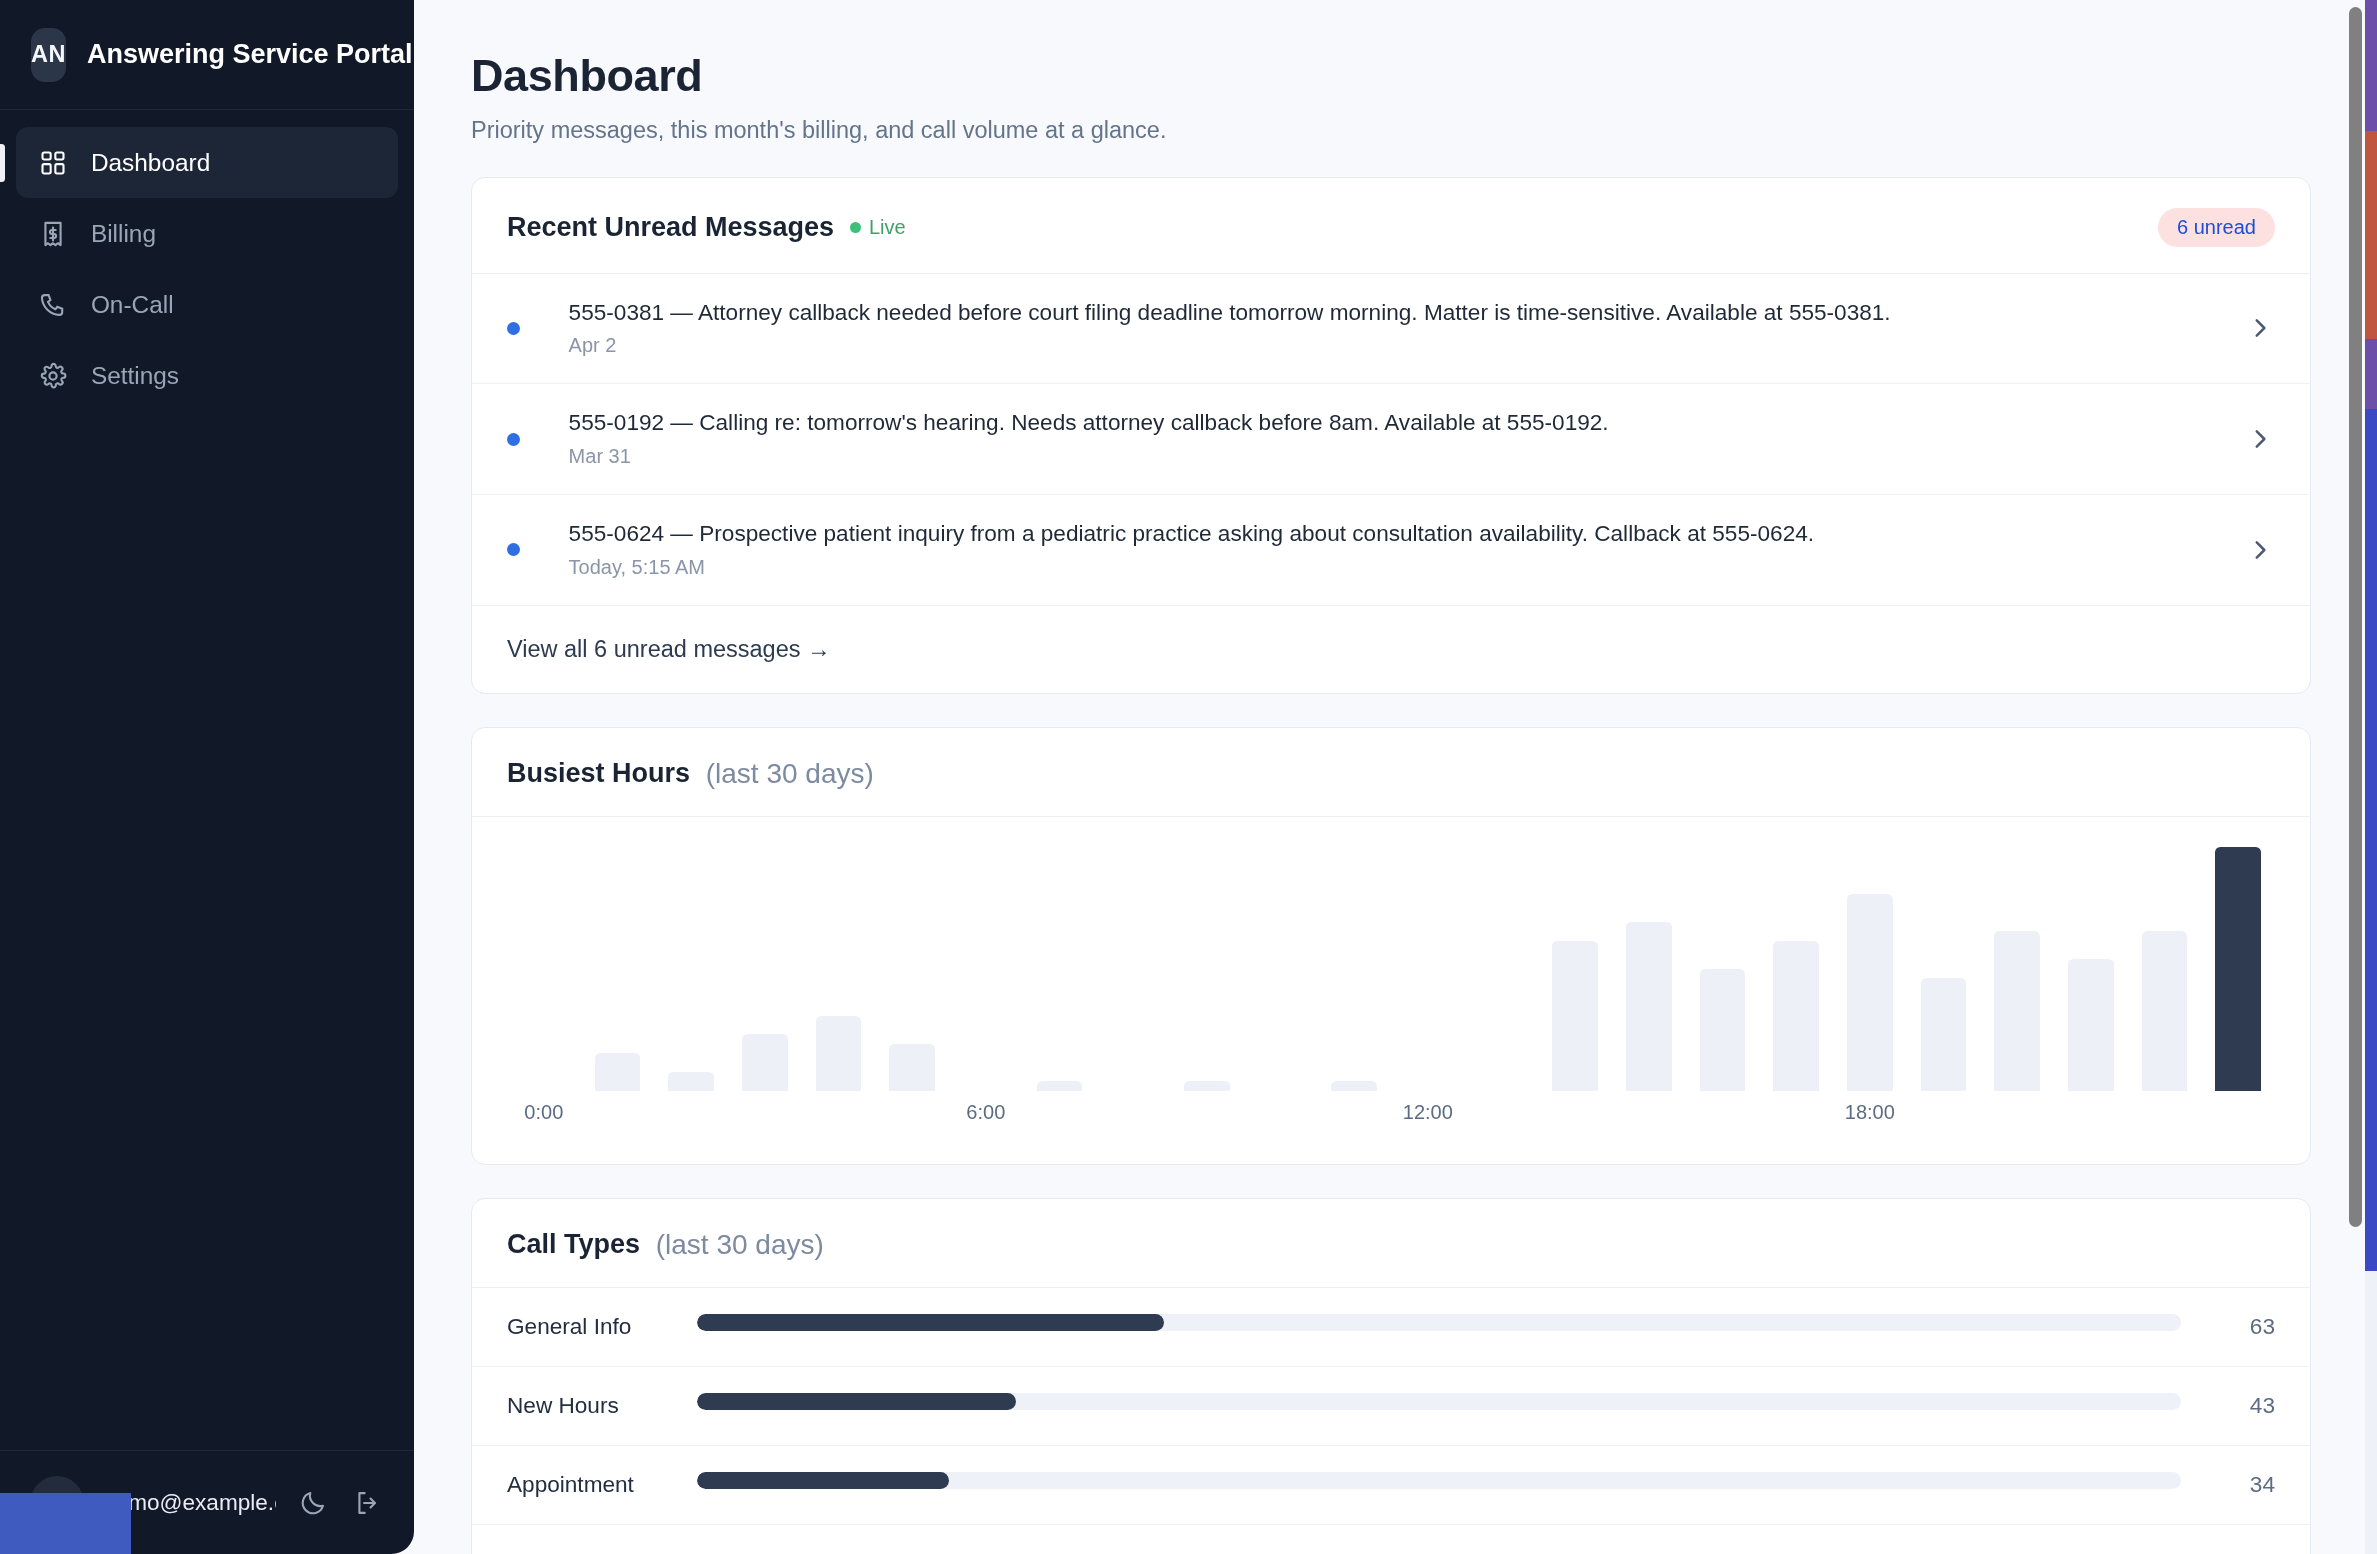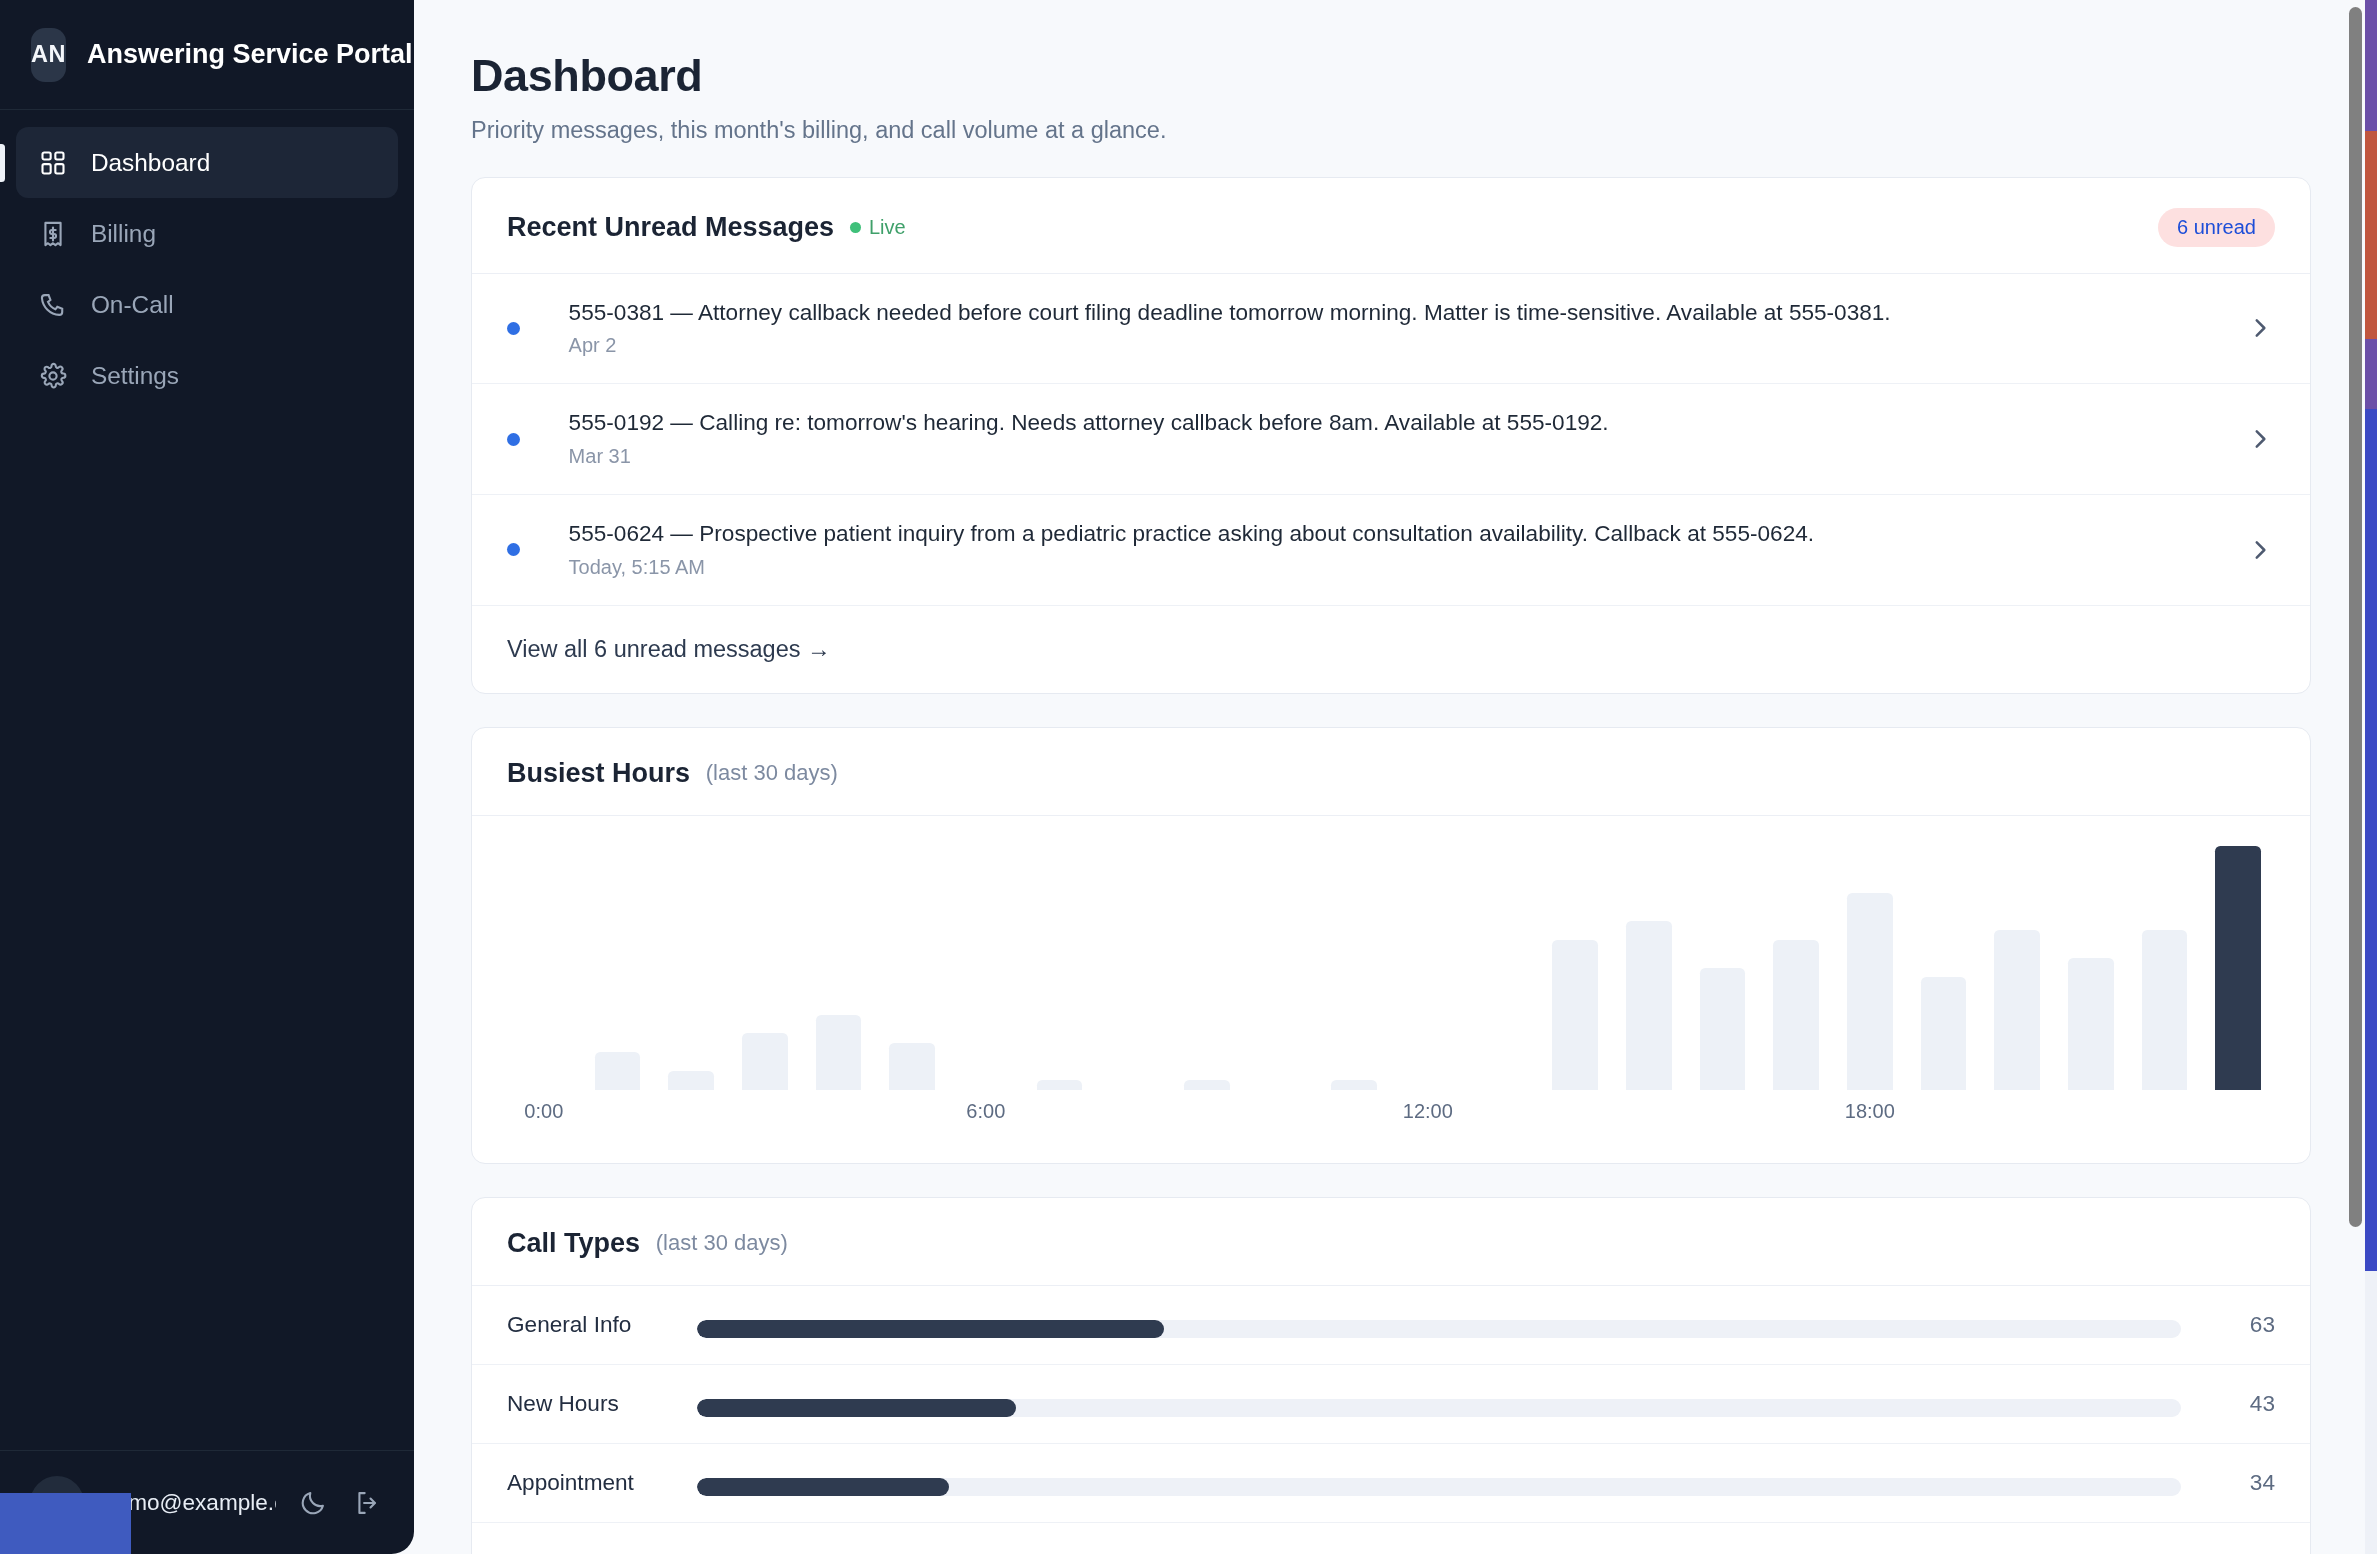--- a/index.html
+++ b/index.html
@@ -197,21 +197,21 @@
   .head-spacer { flex: 1 1 auto; }
   .badge-unread {
     background: #fde0e0;
     color: #1d4ed8;
     font-size: 20px;
     padding: 7.8px 19px;
     border-radius: 869px;
     white-space: nowrap;
   }
   .card-sub {
-    font-size: 22px;
+    font-size: 28px;
     color: #7d8aa0;
     font-weight: normal;
   }
 
   .msg-row {
     display: flex;
     align-items: center;
     gap: 22.6px;
     padding: 26px 35px 26px 35px;
     border-bottom: 0.9px solid #eef1f6;
@@ -285,21 +285,21 @@
     top: 0;
     font-size: 20px;
     color: #5d6b82;
     transform: translateX(-50%);
     white-space: nowrap;
   }
 
   
   .ct-row {
     display: flex;
-    align-items: flex-end;
+    align-items: flex-start;
     gap: 16px;
     padding: 26px 35px;
     border-bottom: 0.9px solid #eef1f6;
   }
   .ct-label {
     width: 174px;
     flex: 0 0 174px;
     font-size: 22.6px;
     color: #232e41;
   }

